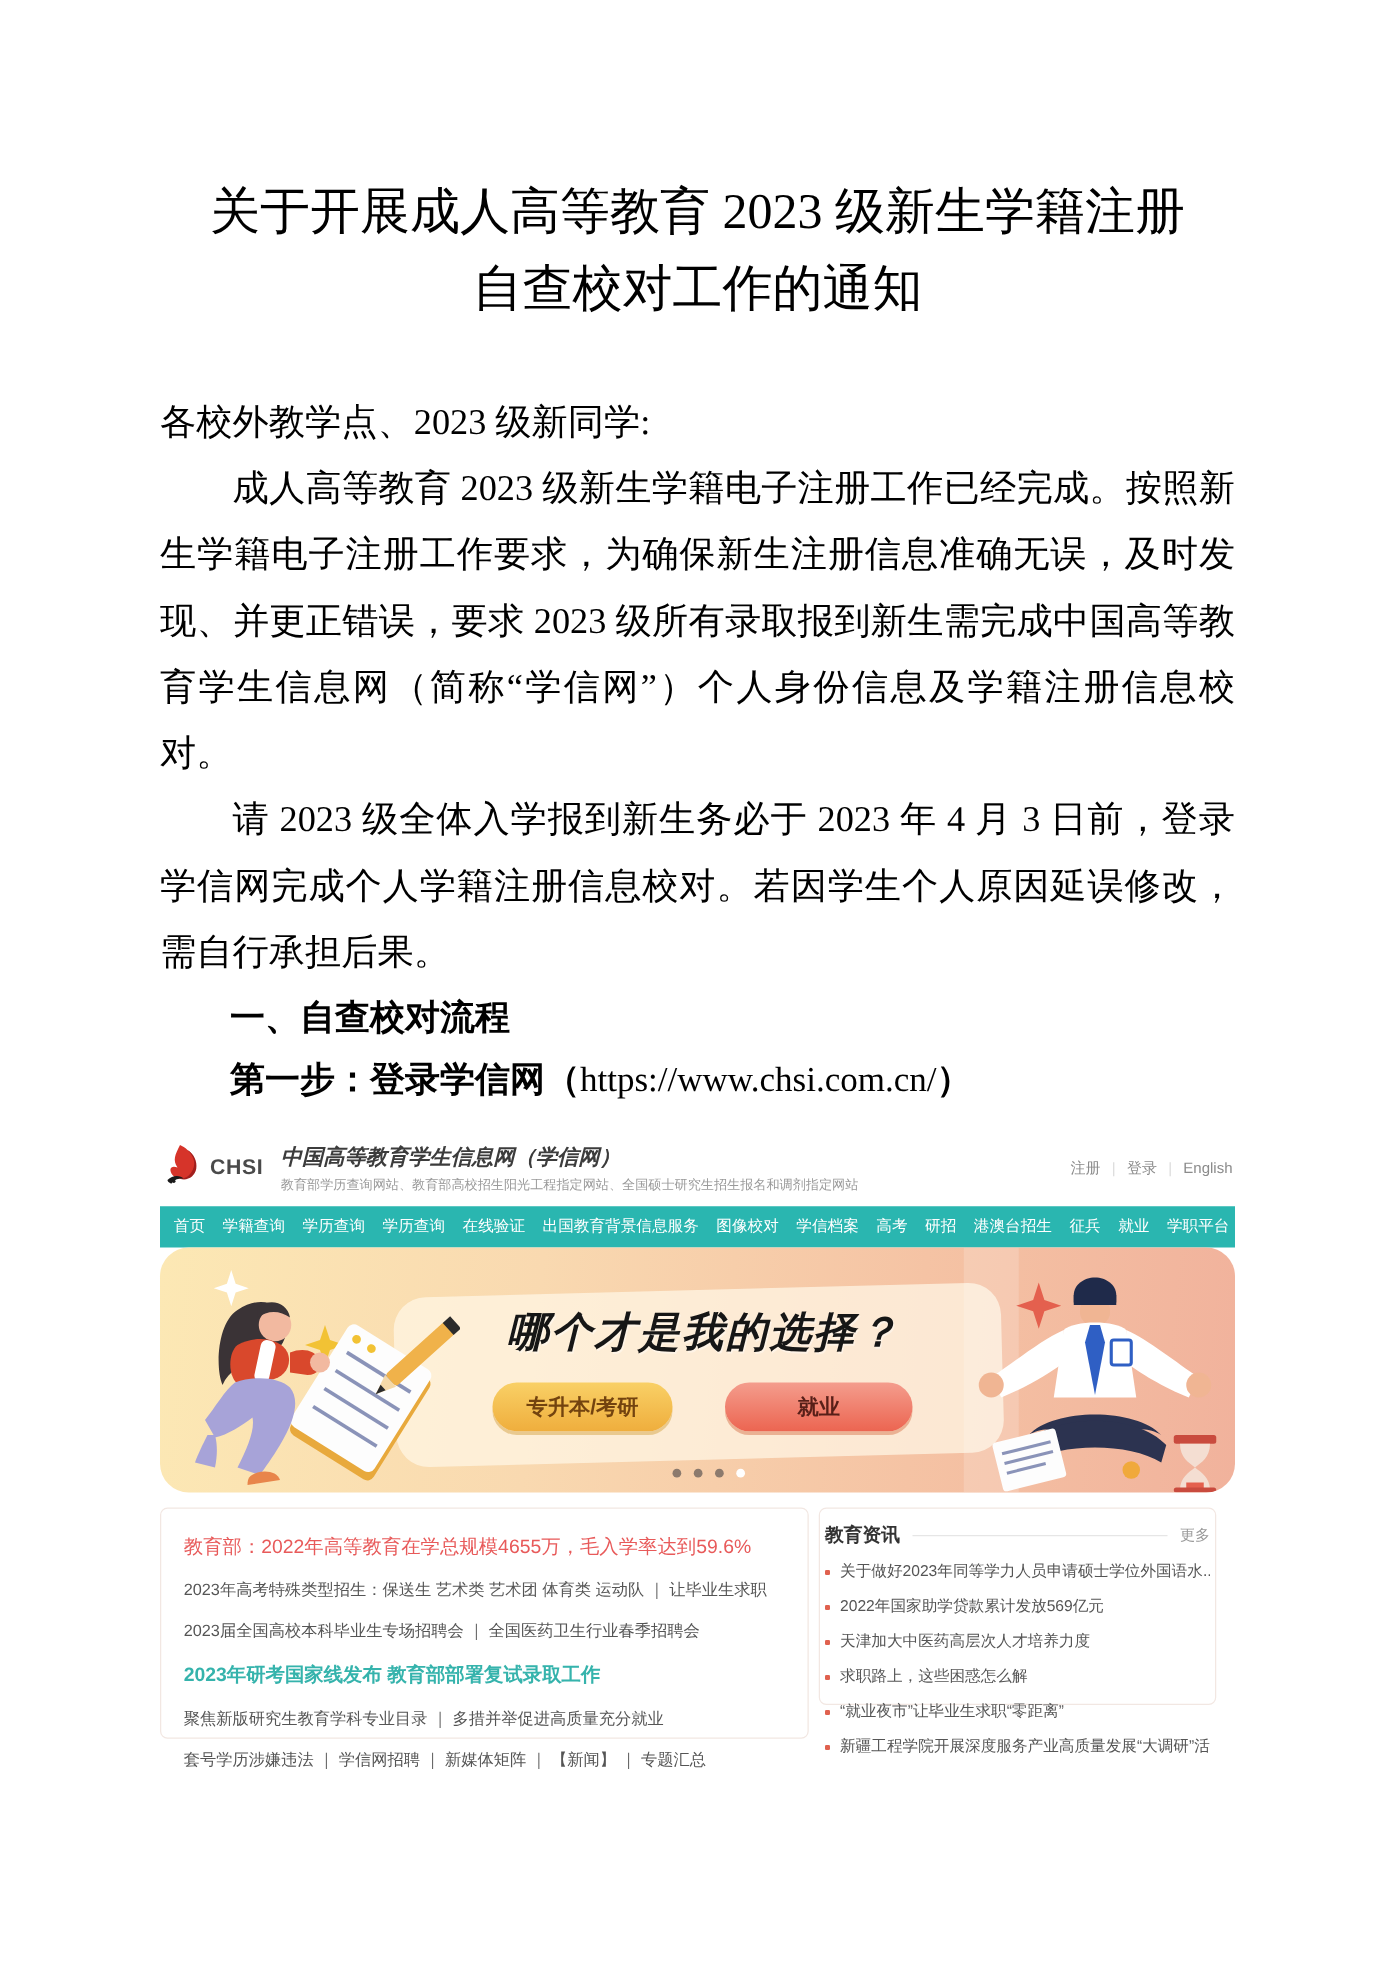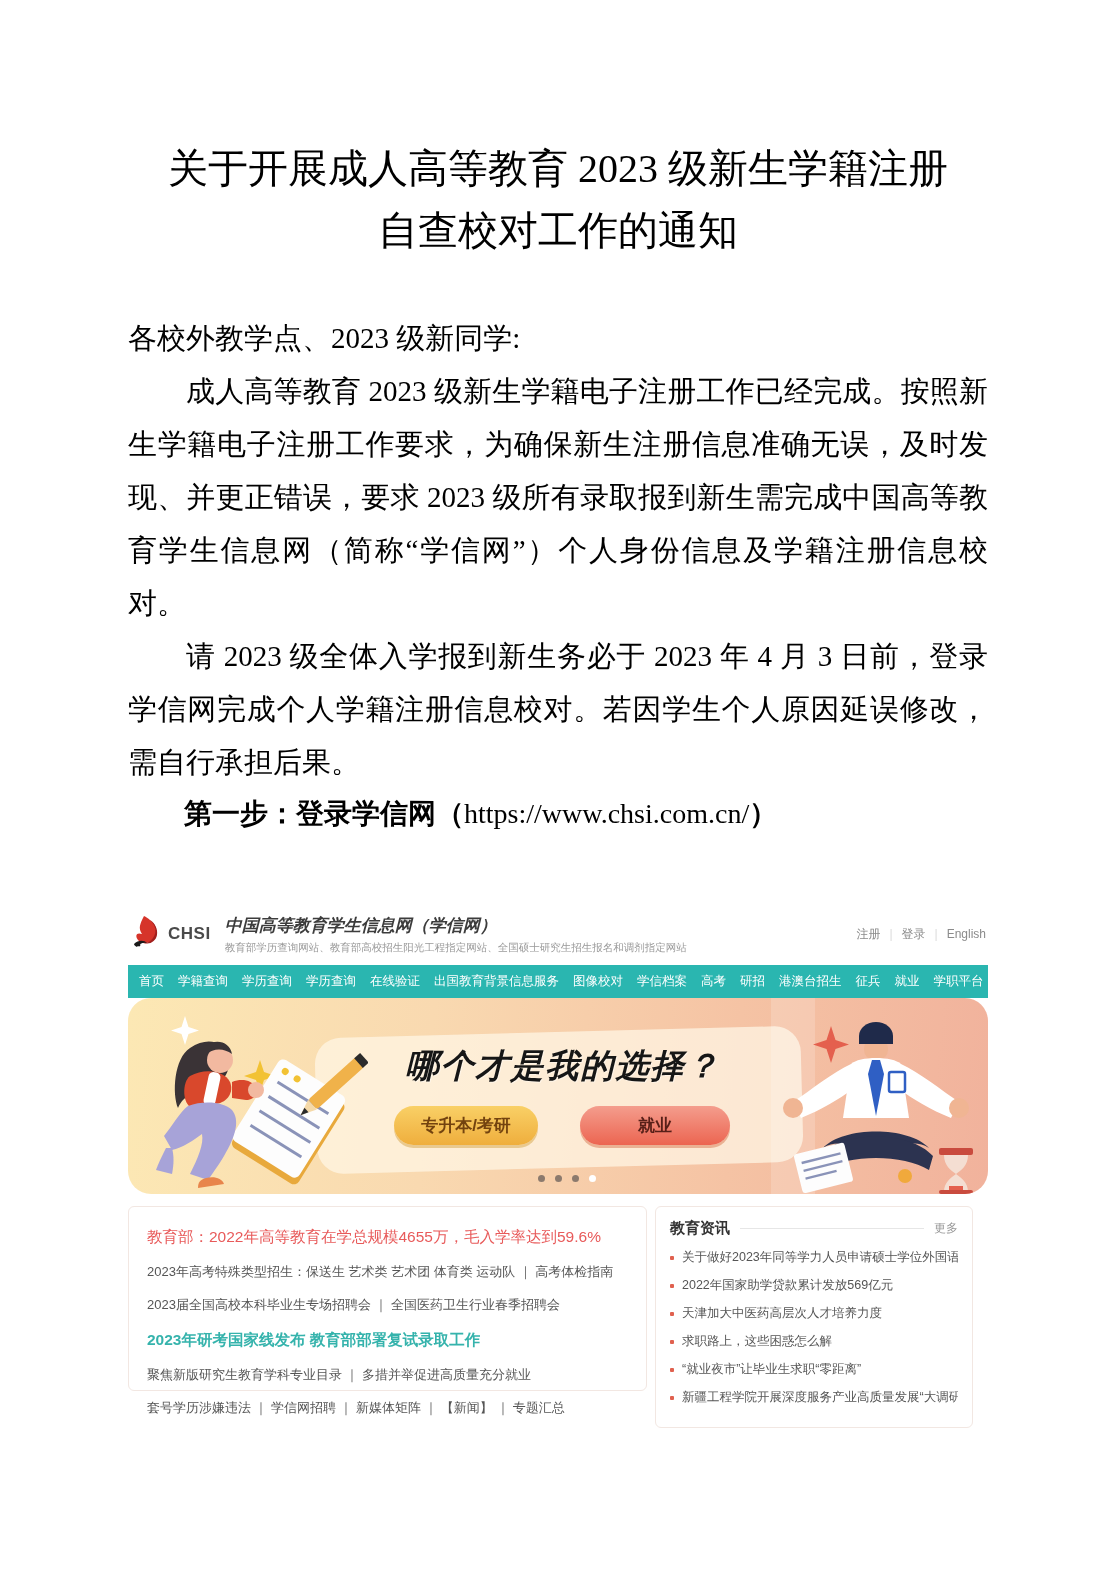--- a/index.html
+++ b/index.html
@@ -79,21 +79,21 @@
   .illu-left { left:0; width:240px; }
   .illu-right { right:0; width:225px; }
 
   
   .news-row { display:flex; gap:8px; margin-top:12px; }
   .news-box { background:#fff; border:1px solid #f2e7e2; border-radius:6px; }
   .news-left { width:519px; height:185px; padding:16px 18px 0; }
   .nl-red { font-size:15.5px; color:#e85a5a; margin:4px 0 0; cursor:pointer; }
   .nl-line { font-size:13px; color:#555; margin-top:15px; cursor:pointer; white-space:nowrap; overflow:hidden; }
   .nl-teal { font-size:15.5px; color:#35b3ac; margin-top:16px; cursor:pointer;font-weight:bold; }
-  .news-right { width:318px; height:222px; padding:12px 14px 0; }
+  .news-right { width:318px; height:158px; padding:12px 4px 0; }
   .nr-head { display:flex; align-items:center; }
   .nr-title { font-size:15px; font-weight:bold; color:#333; }
   .nr-rule { flex:1; height:1px; background:#e6e6e6; margin:0 10px; }
   .nr-more { font-size:12px; color:#999; cursor:pointer; }
   .nr-item { display:flex; align-items:center; margin-top:11px; cursor:pointer; }
   .nr-dot { flex:0 0 4px; width:4px; height:4px; background:#e0614f; border-radius:1px; margin-right:8px; }
   .nr-text { font-size:12.5px; color:#555; white-space:nowrap; overflow:hidden; }
 </style>
 </head>
 <body>
@@ -102,20 +102,21 @@
 
   <div class="doc-title" data-interactable="false">
     <div data-interactable="false">关于开展成人高等教育 2023 级新生学籍注册</div>
     <div data-interactable="false">自查校对工作的通知</div>
   </div>
 
   <div class="doc-body" data-interactable="false">
     <div class="salutation" data-interactable="false">各校外教学点、2023 级新同学:</div>
     <p class="para" data-interactable="false">成人高等教育 2023 级新生学籍电子注册工作已经完成。按照新生学籍电子注册工作要求，为确保新生注册信息准确无误，及时发现、并更正错误，要求 2023 级所有录取报到新生需完成中国高等教育学生信息网（简称“学信网”）个人身份信息及学籍注册信息校对。</p>
     <p class="para" data-interactable="false">请 2023 级全体入学报到新生务必于 2023 年 4 月 3 日前，登录学信网完成个人学籍注册信息校对。若因学生个人原因延误修改，需自行承担后果。</p>
+    <div class="heading" data-interactable="false">一、自查校对流程</div>
     <div class="step-line" data-interactable="false"><span data-interactable="false">第一步：登录学信网（</span><span class="step-url" data-interactable="false">https://www.chsi.com.cn/</span><span data-interactable="false">）</span></div>
   </div>
 
   <div class="shot" data-interactable="false">
 
     <div class="site-header" data-interactable="false">
       <div class="logo-wrap" data-interactable="true">
         <svg class="logo-bird" data-interactable="false" viewBox="0 0 36 40">
           <path d="M14 2 C10 10 8 14 12 20 C6 18 5 22 8 26 C12 31 20 30 24 24 C28 18 26 10 20 6 C18 4 16 3 14 2 Z" fill="#d6342a"></path>
           <path d="M20 6 C26 12 27 18 23 24 C21 27 18 29 14 29 C20 31 26 27 27 21 C28 15 25 9 20 6 Z" fill="#a21f1d"></path>
@@ -231,21 +232,21 @@
         <span class="dot" data-interactable="true"></span>
         <span class="dot" data-interactable="true"></span>
         <span class="dot" data-interactable="true"></span>
         <span class="dot active" data-interactable="true"></span>
       </div>
     </div>
 
     <div class="news-row" data-interactable="false">
       <div class="news-box news-left" data-interactable="false">
         <div class="nl-red" data-interactable="true">教育部：2022年高等教育在学总规模4655万，毛入学率达到59.6%</div>
-        <div class="nl-line" data-interactable="true">2023年高考特殊类型招生：保送生 艺术类 艺术团 体育类 运动队 ｜ 高考体检指南</div>
+        <div class="nl-line" data-interactable="true">2023年高考特殊类型招生：保送生 艺术类 艺术团 体育类 运动队 ｜ 让毕业生求职</div>
         <div class="nl-line" data-interactable="true">2023届全国高校本科毕业生专场招聘会 ｜ 全国医药卫生行业春季招聘会</div>
         <div class="nl-teal" data-interactable="true">2023年研考国家线发布 教育部部署复试录取工作</div>
         <div class="nl-line" data-interactable="true">聚焦新版研究生教育学科专业目录 ｜ 多措并举促进高质量充分就业</div>
         <div class="nl-line" data-interactable="true">套号学历涉嫌违法 ｜ 学信网招聘 ｜ 新媒体矩阵 ｜ 【新闻】 ｜ 专题汇总</div>
       </div>
       <div class="news-box news-right" data-interactable="false">
         <div class="nr-head" data-interactable="false">
           <span class="nr-title" data-interactable="false">教育资讯</span>
           <span class="nr-rule" data-interactable="false"></span>
           <span class="nr-more" data-interactable="true">更多</span>

